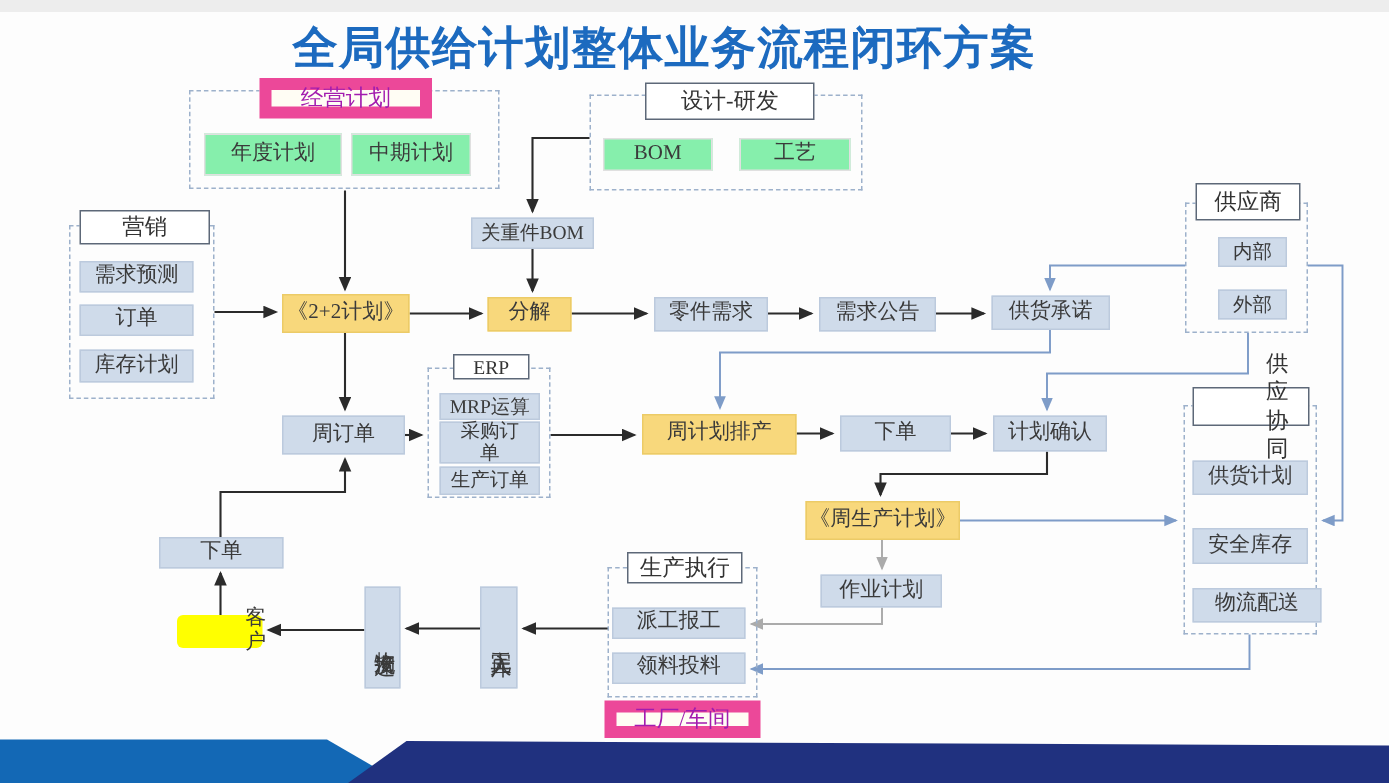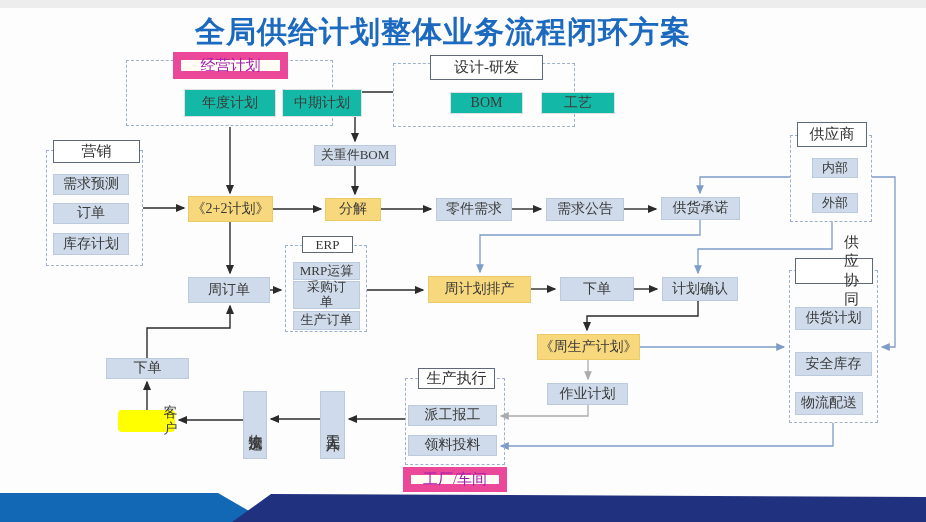--- a/index.html
+++ b/index.html
@@ -5,21 +5,21 @@
   html,body{margin:0;padding:0;}
   #stage{position:relative;width:926px;height:522px;background:#fdfdfd;overflow:hidden;
          font-family:"Liberation Serif","DejaVu Serif",serif;}
   #topstrip{position:absolute;left:0;top:0;width:926px;height:8px;background:#ededed;}
   #title{position:absolute;left:0;top:12px;width:886px;text-align:center;
          font-family:"Liberation Sans","DejaVu Sans",sans-serif;
          font-weight:800;font-size:30px;color:#1c6abf;letter-spacing:1px;}
   .box{position:absolute;display:flex;align-items:center;justify-content:center;
        font-size:14px;color:#3a3a3a;text-align:center;line-height:1.15;box-sizing:border-box;}
   .blue{background:#cfdbea;border:1px solid #bccadd;}
-  .gray{background:#14b8a6;border:1px solid #e0e0e0;margin-left:48px;}
+  .gray{background:#86efac;border:1px solid #e0e0e0;}
   .yellow{background:#f8d87c;border:1px solid #eccb67;}
   .bright{background:#ffff00;border-radius:4px;}
   .group{position:absolute;border:1px dashed #9db1cb;box-sizing:border-box;}
   .glabel{position:absolute;background:#ffffff;border:1.5px solid #5d6878;display:flex;
           align-items:center;justify-content:center;font-size:15px;color:#333;
           box-sizing:border-box;}
   .goldlabel{position:absolute;background:#fffdf4;border:8px solid #ec4899;display:flex;
           align-items:center;justify-content:center;font-size:15px;color:#a21caf;
           box-sizing:border-box;}
   .vert{writing-mode:vertical-rl;text-orientation:upright;letter-spacing:1px;}
@@ -110,21 +110,21 @@
 
   <div class="group" style="left:790px;top:135px;width:82px;height:87px;"></div>
   <div class="glabel" style="left:797px;top:122px;width:70px;height:25px;">供应商</div>
   <div class="box blue small" style="left:812px;top:158px;width:46px;height:20px;">内部</div>
   <div class="box blue small" style="left:812px;top:193px;width:46px;height:20px;">外部</div>
 
   <div class="group" style="left:789px;top:270px;width:89px;height:153px;"></div>
   <div class="glabel" style="left:795px;top:258px;width:78px;height:26px;padding-left:48px;">供应协同</div>
   <div class="box blue" style="left:795px;top:307px;width:77px;height:23px;">供货计划</div>
   <div class="box blue" style="left:795px;top:352px;width:77px;height:24px;">安全库存</div>
-  <div class="box blue" style="left:795px;top:392px;width:68px;height:23px;">物流配送</div>
+  <div class="box blue" style="left:795px;top:392px;width:86px;height:23px;">物流配送</div>
 
   <div class="group" style="left:405px;top:378px;width:100px;height:87px;"></div>
   <div class="glabel" style="left:418px;top:368px;width:77px;height:21px;">生产执行</div>
   <div class="box blue" style="left:408px;top:405px;width:89px;height:21px;">派工报工</div>
   <div class="box blue" style="left:408px;top:435px;width:89px;height:21px;">领料投料</div>
 
   <div class="goldlabel" style="left:403px;top:467px;width:104px;height:25px;">工厂/车间</div>
 
   <div class="box blue small" style="left:314px;top:145px;width:82px;height:21px;">关重件BOM</div>
   <div class="box yellow" style="left:188px;top:196px;width:85px;height:26px;">《2+2计划》</div>

